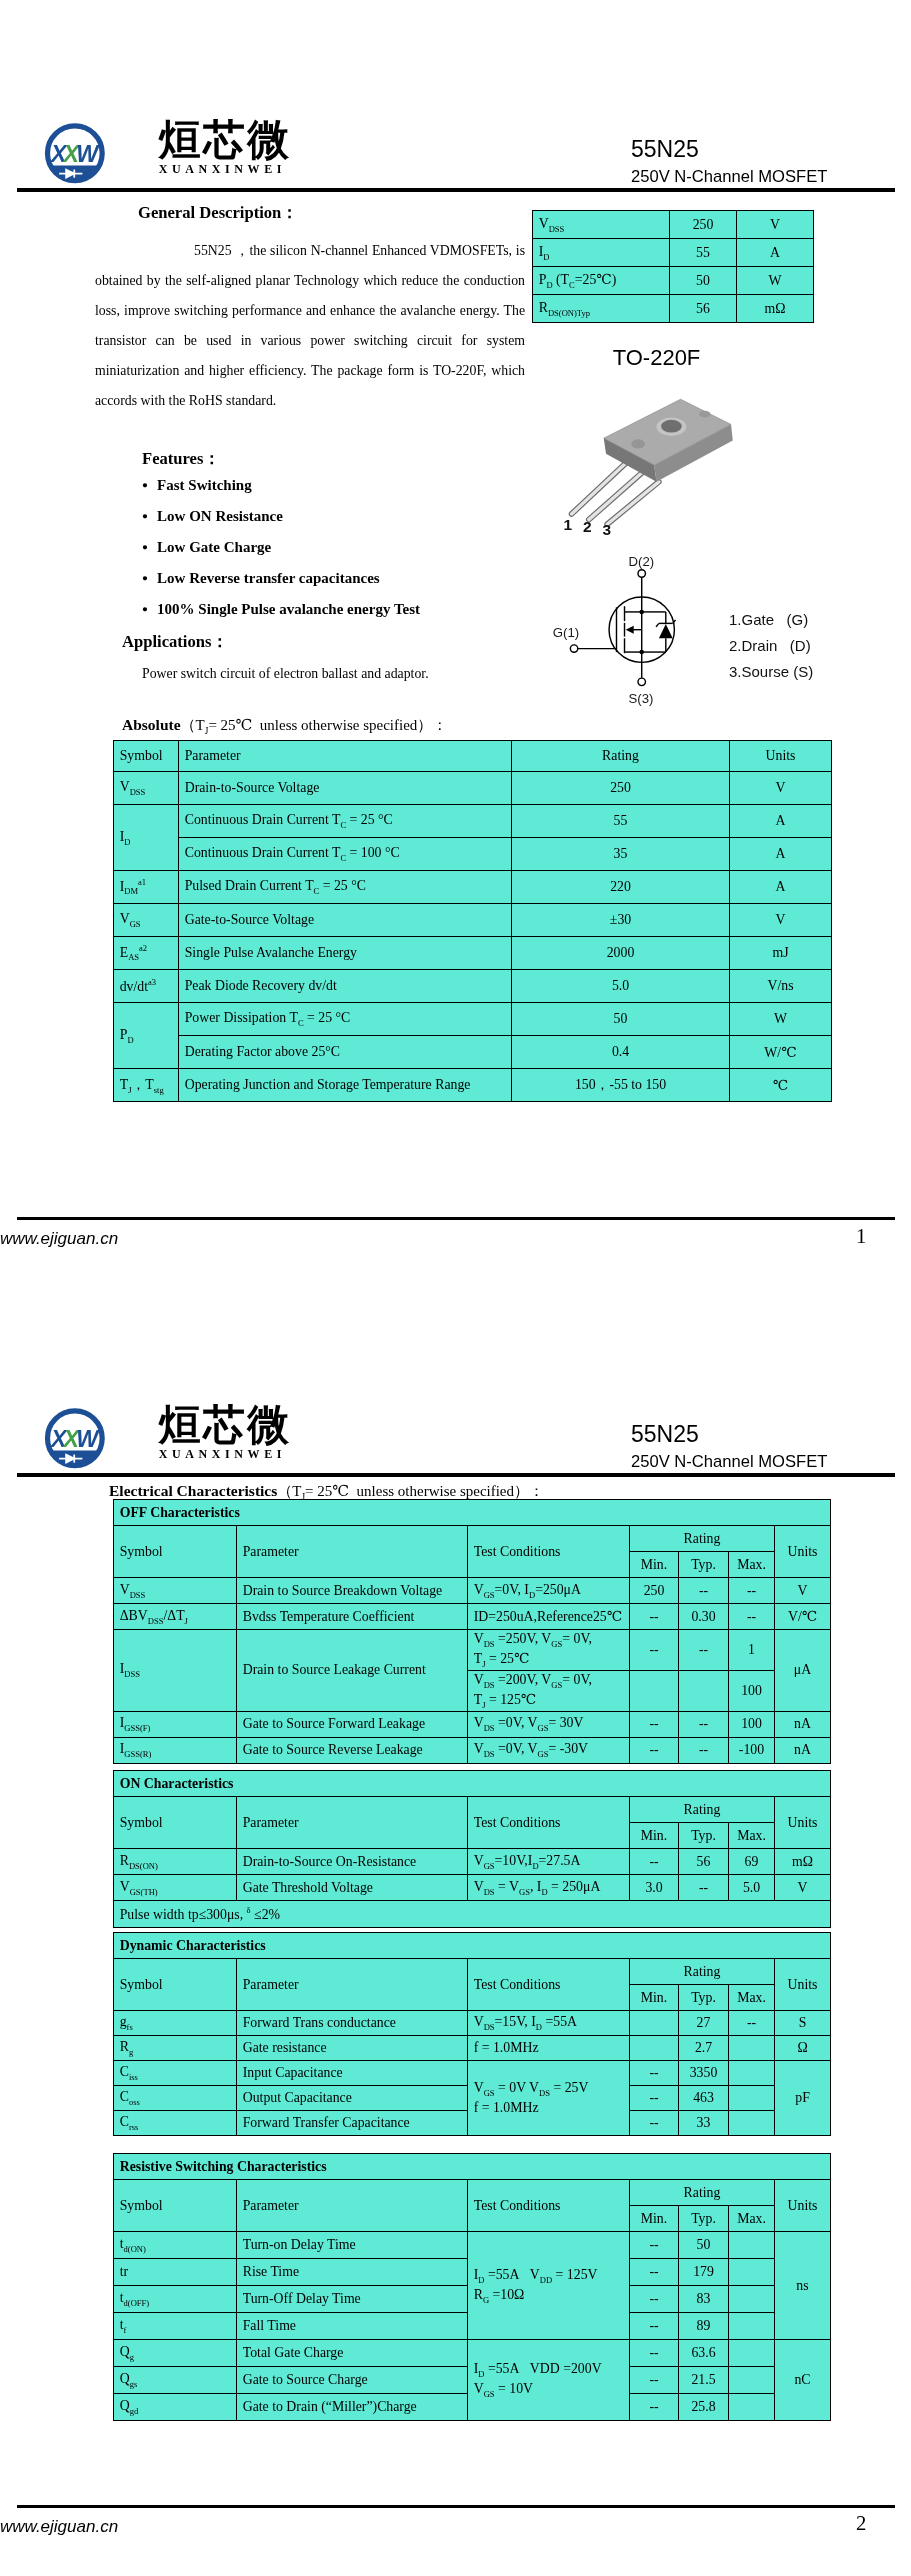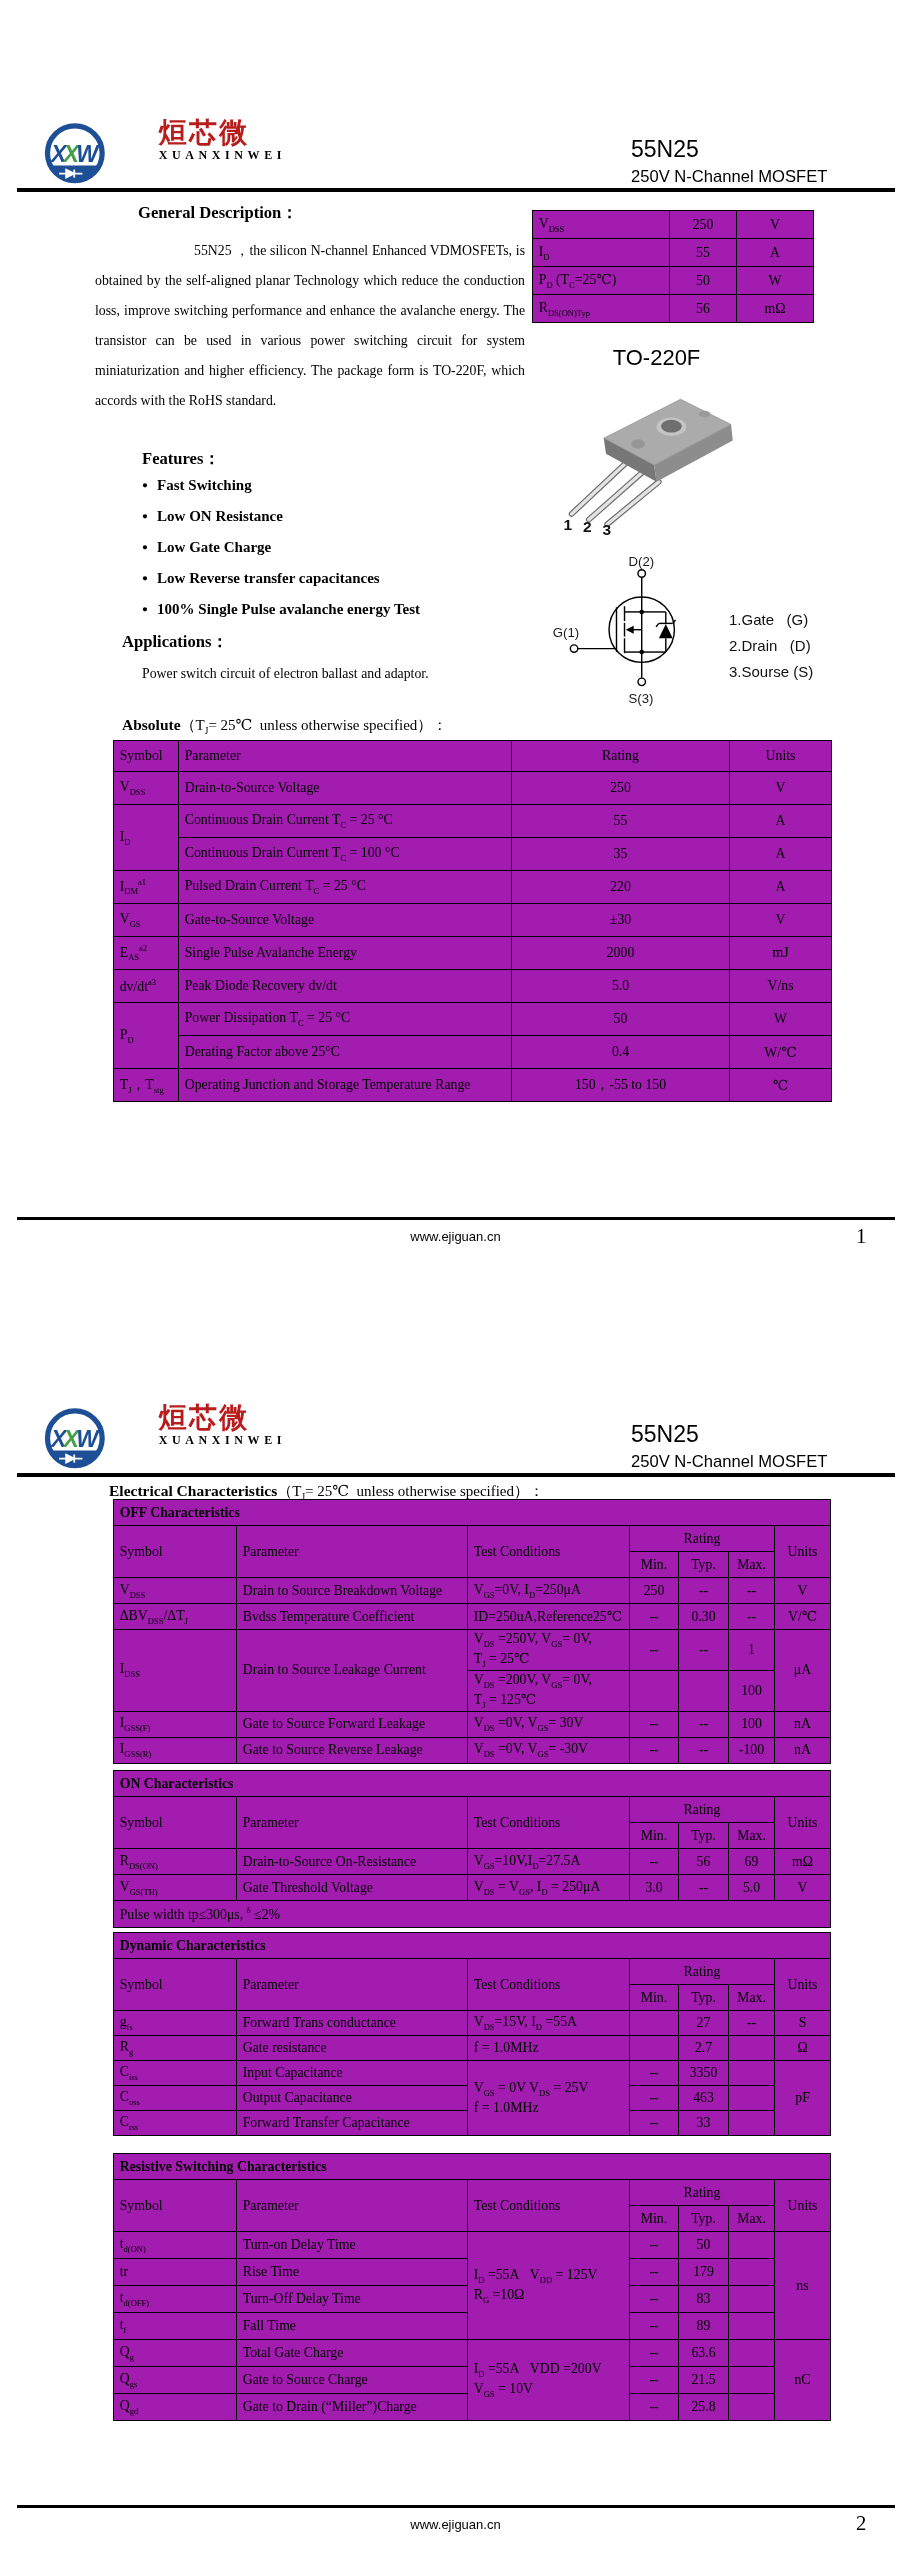--- a/index.html
+++ b/index.html
@@ -4,51 +4,51 @@
 <style>
   html,body{margin:0;padding:0;background:#ffffff;}
   #sheet{position:relative;width:911px;height:2576px;background:#fff;color:#000;
          font-family:"Liberation Serif","DejaVu Serif",serif;overflow:hidden;}
   .abs{position:absolute;}
   .sans{font-family:"Liberation Sans","DejaVu Sans",sans-serif;}
   .rule{position:absolute;background:#000;}
   
   .brand{display:flex;align-items:flex-start;gap:45px;}
   .brand-text{margin-left:5.7px;}
-  .brand-cn{font-family:"Liberation Sans","DejaVu Sans",sans-serif;font-weight:900;font-size:28px;line-height:1.0;letter-spacing:2.3px;color:#b91c1c;}
+  .brand-cn{font-family:"Liberation Sans","DejaVu Sans",sans-serif;font-weight:900;font-size:42px;line-height:1.0;letter-spacing:2.3px;color:#000000;}
   .brand-en{font-family:Liberation Serif, serif;font-weight:600;font-size:12px;letter-spacing:4.6px;color:#000;margin-top:1.1px;}
   .part-block{text-align:left;}
   .part-number{font-size:23px;line-height:1.1;}
   .part-subtitle{font-size:16.6px;margin-top:4.6px;}
   
   .h-section{font-weight:bold;font-size:16.6px;}
   .body-par{font-size:13.8px;line-height:30px;text-align:justify;text-indent:99px;}
   .feature-item{display:flex;align-items:baseline;height:31px;font-weight:bold;font-size:15px;}
   .bullet{font-size:9.8px;margin-right:9.2px;position:relative;top:-1.7px;}
   .app-text{font-size:13.8px;}
   .tbl-caption{font-size:15px;text-align:center;}
   .tbl-caption b{font-size:15.5px;}
   
-  table.sheet{border-collapse:collapse;table-layout:fixed;border:1.7px solid #000;background:#a21caf;}
+  table.sheet{border-collapse:collapse;table-layout:fixed;border:1.7px solid #000;background:#5eead4;}
   table.sheet td{border:1.1px solid #000;padding:0 5.7px;overflow:hidden;font-size:13.8px;}
   td.c{text-align:center;padding:0 2.3px;}
   td.l{text-align:left;}
   td.sym{font-size:14.3px;}
   td.cond{font-size:11.5px;line-height:1.3;}
   td.ttl{font-weight:bold;font-size:14.3px;border:1.1px solid #000;}
   td.note{font-size:13.8px;}
   sub{font-size:62%;}
   sup{font-size:62%;}
   tr.rh44{height:25px;} tr.rh46{height:26px;} tr.rh47{height:27px;} tr.rh49{height:28px;}
   tr.rh54{height:31px;} tr.rh56{height:32px;} tr.rh58{height:33px;}
   .summary td{font-size:15px;}
   
   .pin-list{font-family:"Liberation Sans","DejaVu Sans",sans-serif;font-size:15px;line-height:26px;color:#111;}
   
-  .footer-url{font-family:"Liberation Sans","DejaVu Sans",sans-serif;font-size:13px;text-align:center;width:911px;}
+  .footer-url{font-family:"Liberation Sans","DejaVu Sans",sans-serif;font-size:17px;width:911px;font-style:italic;}
   .page-num{font-size:20.7px;}
   .pkg-title{font-family:"Liberation Sans","DejaVu Sans",sans-serif;font-size:22px;text-align:center;width:195px;}
 </style>
 </head>
 <body>
 
 <div id="sheet">
 
   <div class="abs brand" style="left:44px;top:119px;">
     <svg width="64" height="72" viewBox="0 0 110 120">

